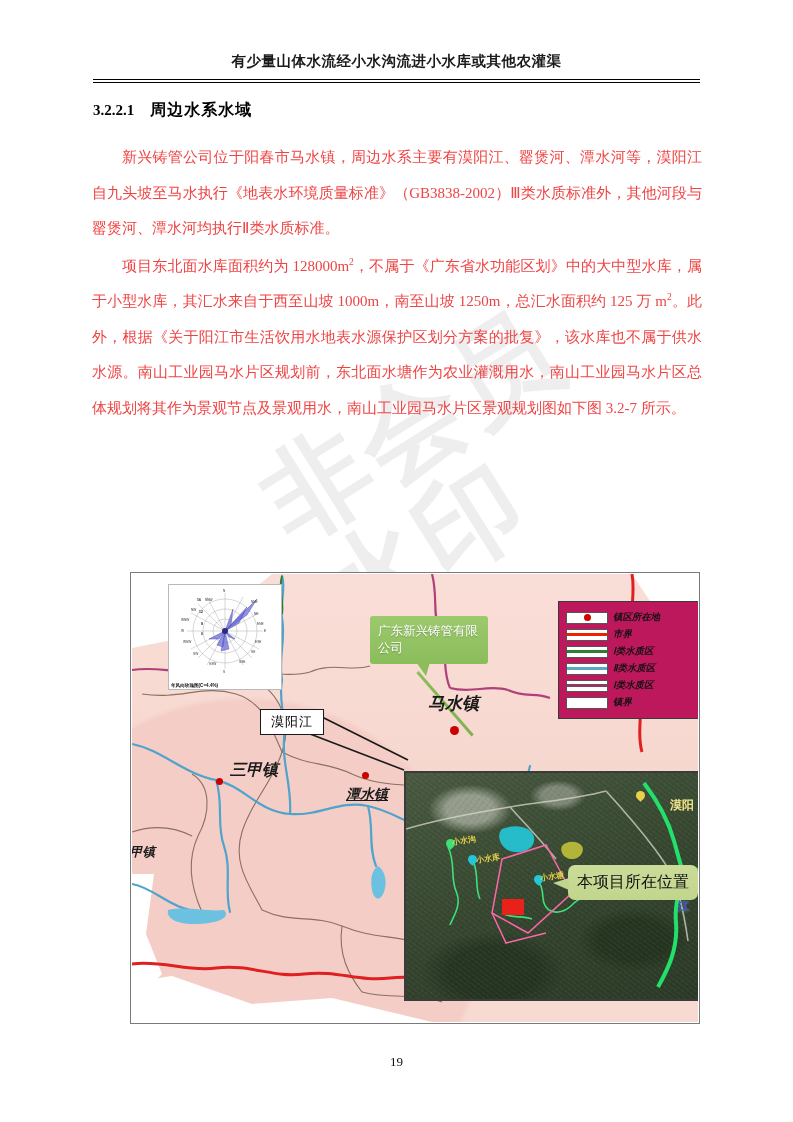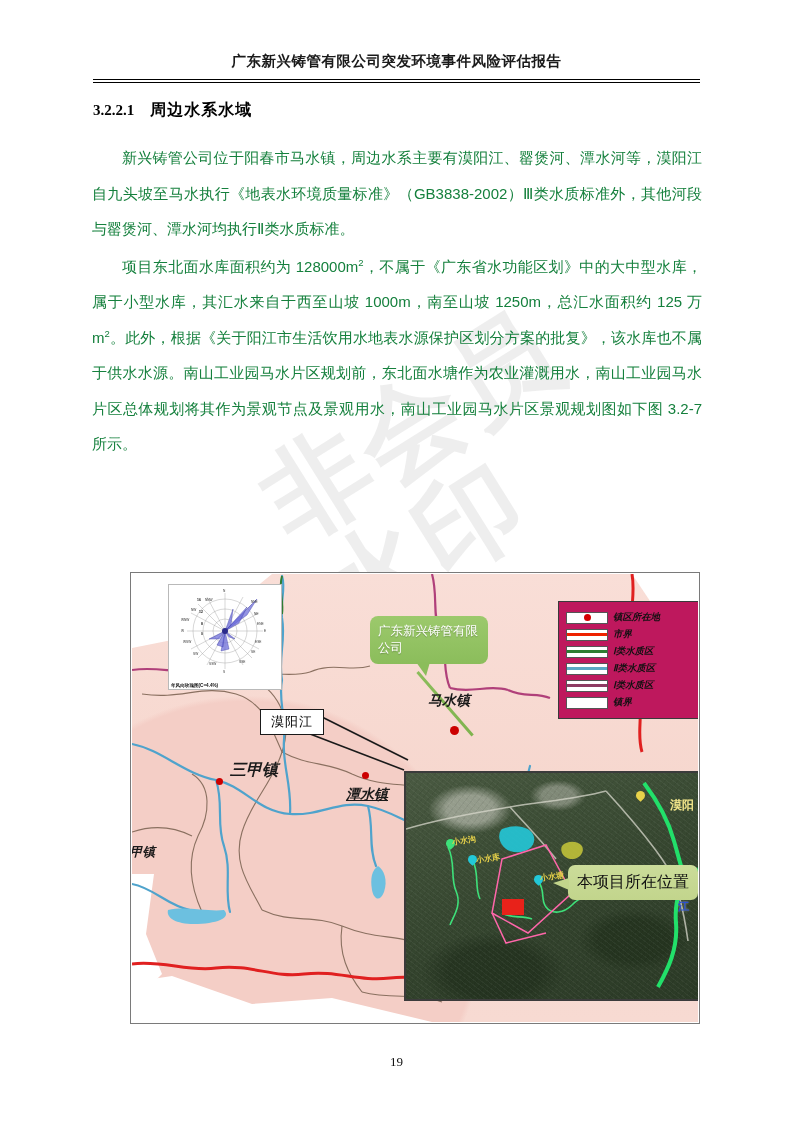--- a/index.html
+++ b/index.html
@@ -85,28 +85,28 @@
 
   
   .body-block {
     position: absolute;
     left: 92px;
     top: 140px;
     width: 610px;
     z-index: 4;
   }
   .para {
-    font-family: Liberation Sans, sans-serif;
+    font-family: Liberation Serif, serif;
     font-size: 15px;
     line-height: 35.5px;
     text-align: justify;
     text-justify: inter-ideograph;
     text-indent: 2em;
     margin: 0 0 2px 0;
-    color: #15803d;
+    color: #ef4444;
   }
   .para sup {
     font-size: 9.5px;
     vertical-align: super;
     line-height: 0;
   }
 
   
   .figure-wrap {
     position: absolute;
@@ -173,21 +173,21 @@
   }
 
   
   .callout-company {
     position: absolute;
     left: 238px;
     top: 42px;
     width: 102px;
     padding: 7px 8px;
     background: linear-gradient(180deg,#9cc96c 0%, #8bbd5b 100%);
-    border-radius: 8px;
+    border-radius: 3px;
     font-family: "Liberation Sans", sans-serif;
     font-size: 12.5px;
     line-height: 17px;
     color: #ffffff;
     text-shadow: 0 1px 1px rgba(0,0,0,0.25);
     z-index: 6;
   }
   .callout-company::after {
     content: "";
     position: absolute;
@@ -402,21 +402,21 @@
     color: #111;
     z-index: 4;
   }
 </style>
 </head>
 <body>
 
 <div class="watermark">非会员水印</div>
 
 <div class="page-header">
-  <span class="title-text">广东新兴铸管有限公司突发环境事件风险评估报告</span>
+  <span class="title-text">有少量山体水流经小水沟流进小水库或其他农灌渠</span>
 </div>
 <div class="header-rule"></div>
 
 <div class="section-heading">
   <span class="num">3.2.2.1</span>
   <span class="htext">周边水系水域</span>
 </div>
 
 <div class="body-block">
   <p class="para">新兴铸管公司位于阳春市马水镇，周边水系主要有漠阳江、罂煲河、潭水河等，漠阳江自九头坡至马水执行《地表水环境质量标准》（GB3838-2002）Ⅲ类水质标准外，其他河段与罂煲河、潭水河均执行Ⅱ类水质标准。</p>
@@ -549,21 +549,21 @@
 
     <div class="leader-green"></div>
     <div class="callout-company">广东新兴铸管有限公司</div>
 
     <div class="label-box-river">漠阳江</div>
 
     <div class="town-dot big" style="left:460px; top:64px;"></div>
     <div class="town" style="left:470px; top:56px; font-size:13px;">春城镇</div>
 
     <div class="town-dot big" style="left:318px; top:152px;"></div>
-    <div class="town" style="left:296px; top:118px; font-size:14px;">马水镇</div>
+    <div class="town" style="left:296px; top:118px; font-size:17px;">马水镇</div>
 
     <div class="town-dot" style="left:84px; top:204px;"></div>
     <div class="town" style="left:98px; top:186px; font-size:16px;">三甲镇</div>
 
     <div class="town-dot" style="left:230px; top:198px;"></div>
     <div class="town" style="left:214px; top:212px; font-size:14px;text-decoration:underline;">潭水镇</div>
 
     <div class="town-dot" style="left:330px; top:318px;"></div>
     <div class="town" style="left:316px; top:300px; font-size:12.5px;">河口镇</div>
 

